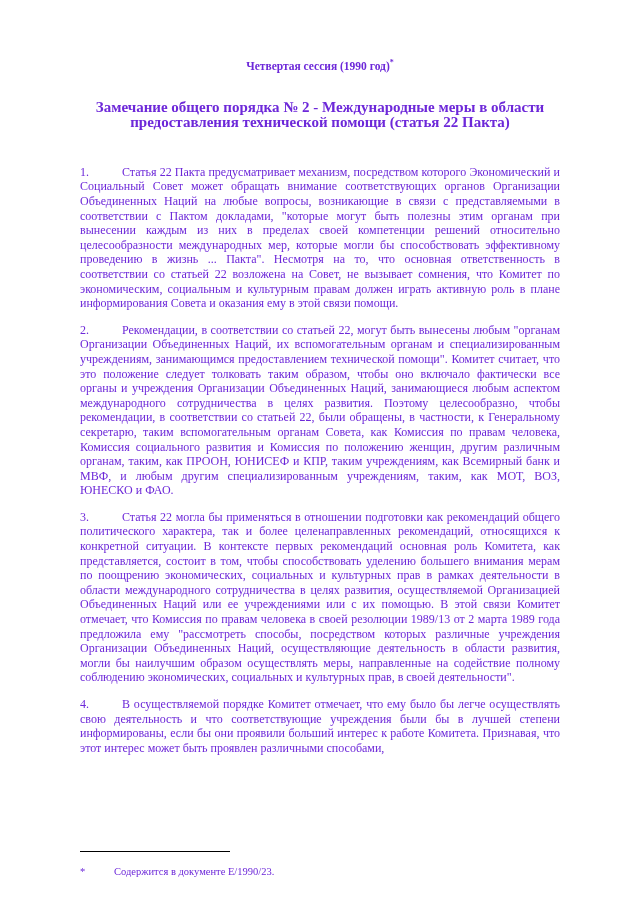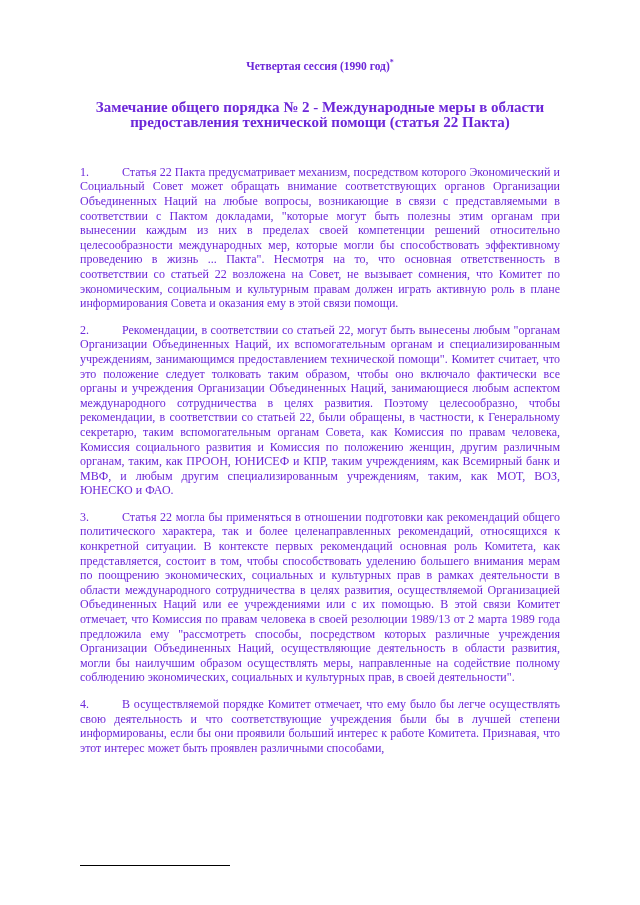--- a/index.html
+++ b/index.html
@@ -85,14 +85,17 @@
     </p>
 
     <p class="para">
       <span class="para-num">4.</span><span>В осуществляемой порядке Комитет отмечает, что ему было бы легче осуществлять свою деятельность и что соответствующие учреждения были бы в лучшей степени информированы, если бы они проявили больший интерес к работе Комитета.  Признавая, что этот интерес может быть проявлен различными способами,</span>
     </p>
 
   </div>
 
   <div class="footnote">
     <div class="footnote-rule"></div>
+    <div>
+      <span class="footnote-marker">*</span><span>Содержится в документе E/1990/23.</span>
+    </div>
   </div>
 </div>
 
 </body></html>

